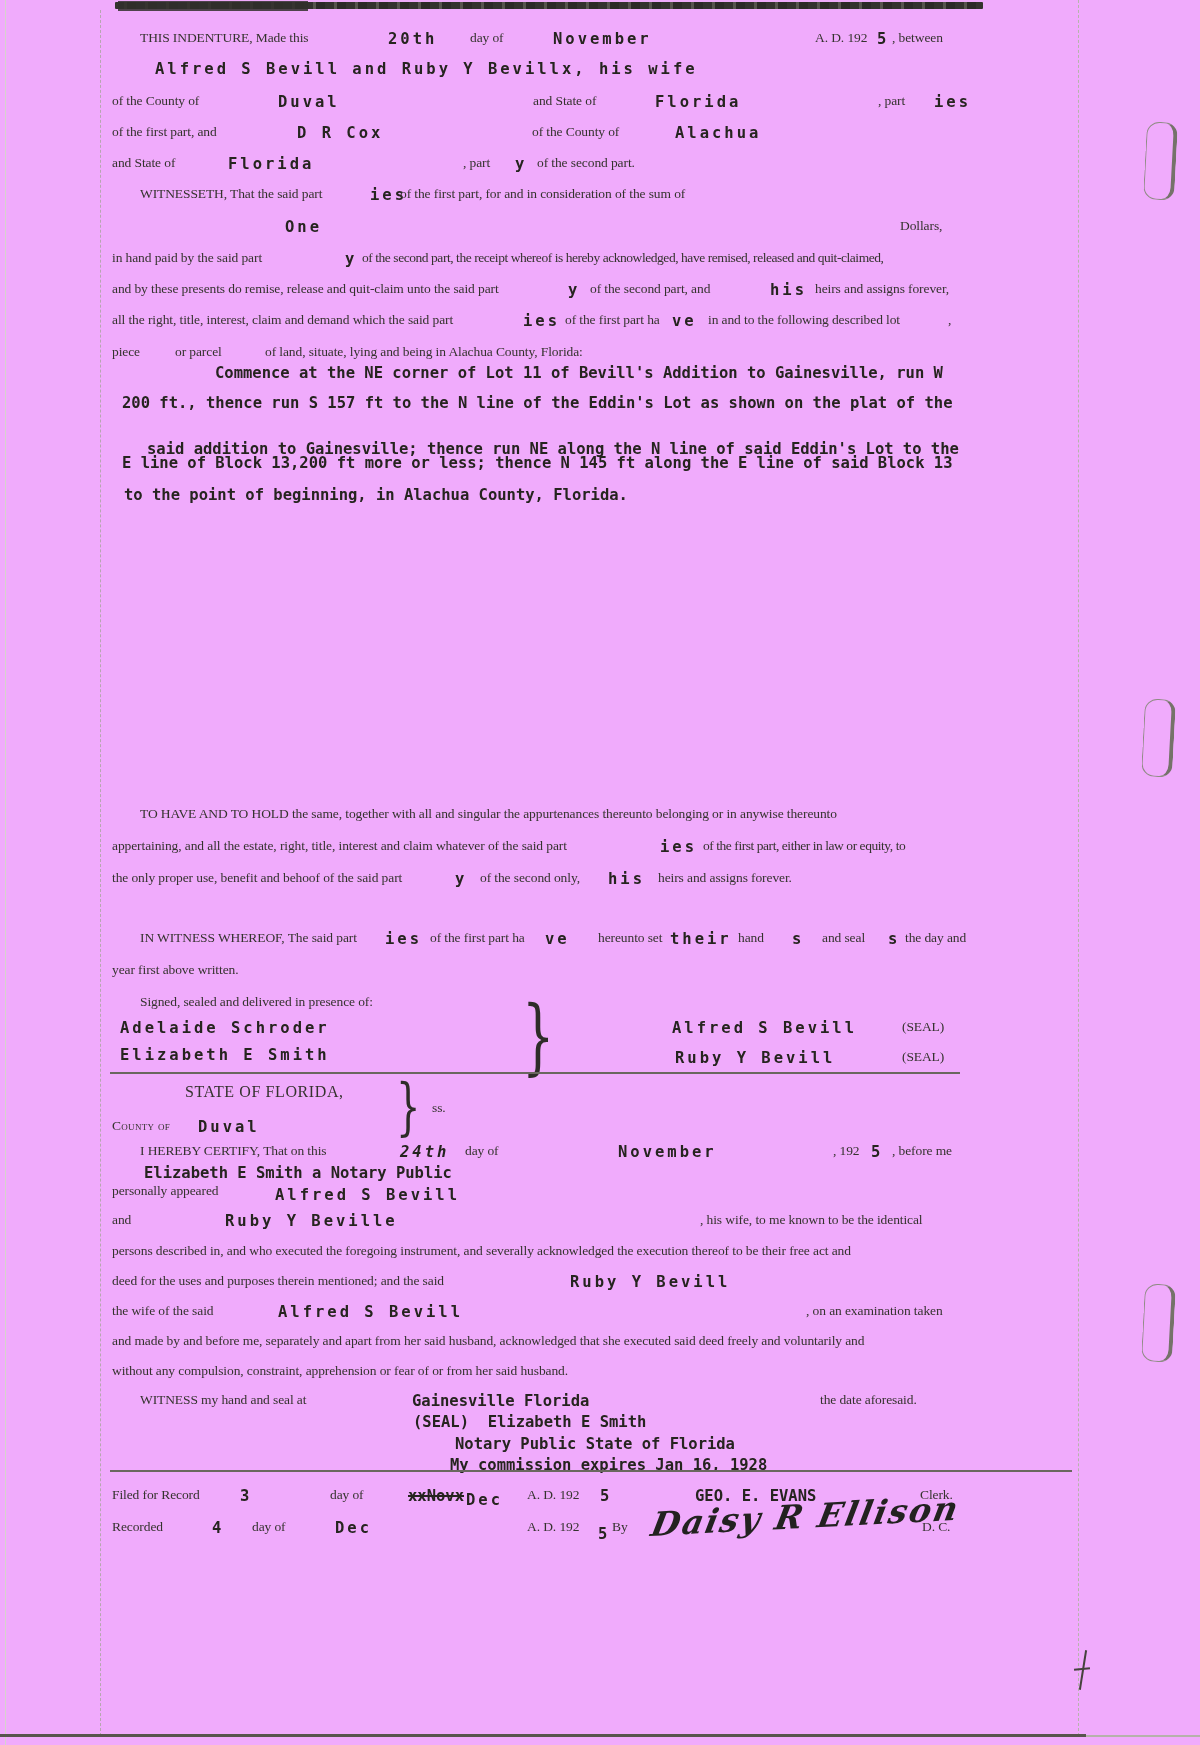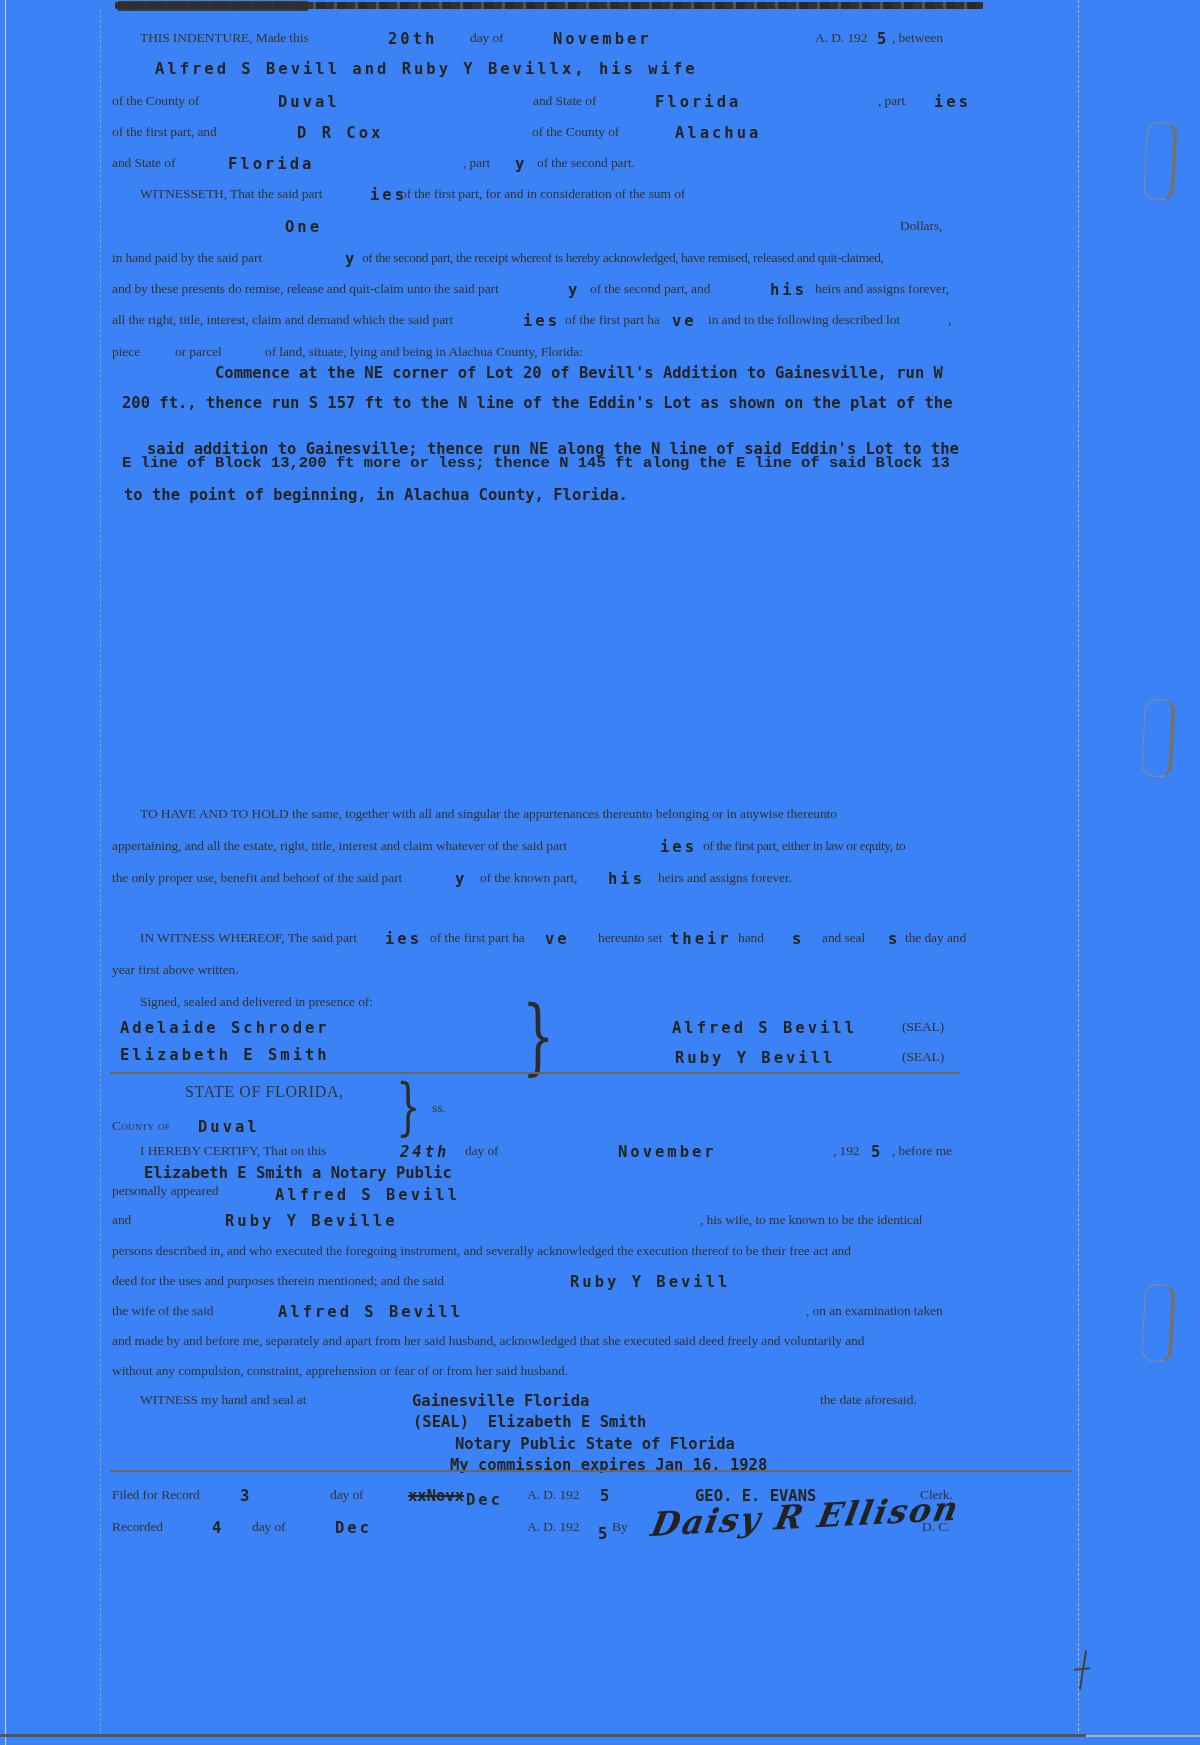--- a/index.html
+++ b/index.html
@@ -1,17 +1,17 @@
 <!DOCTYPE html>
 <html><head>
 <meta charset="utf-8">
 <style>
   html,body{margin:0;padding:0;}
   body{width:1200px;height:1745px;overflow:hidden;background:#e8e6e1;}
-  .canvas{position:relative;width:1200px;height:1745px;background:#3b82f6;overflow:hidden;
+  .canvas{position:relative;width:1200px;height:1745px;background:#f0abfc;overflow:hidden;
           font-family:"Liberation Serif", serif;}
   
   .top-strip{position:absolute;left:115px;top:2px;width:868px;height:7px;background:
      repeating-linear-gradient(90deg,#34322e 0 9px,#57544e 9px 12px,#2c2a27 12px 21px);
      border-radius:1px;}
   .top-strip2{position:absolute;left:118px;top:1px;width:190px;height:10px;background:#312f2b;opacity:.85;}
   .vline-left{position:absolute;left:100px;top:10px;height:1726px;width:0;border-left:1px dashed #a9a69e;opacity:.8;}
   .vline-outer{position:absolute;left:5px;top:0;height:1745px;width:0;border-left:1px solid #d6d3cc;}
   .vline-right{position:absolute;left:1078px;top:0;height:1736px;width:0;border-left:1px dashed #b7b4ac;}
   .bottom-edge{position:absolute;left:0;top:1734px;width:1086px;height:3px;background:#57544d;}
@@ -117,46 +117,46 @@
         <span class="m sp" style="left: 672px;">ve</span>
         <span class="s" style="left: 708px;">in and to the following described lot</span>
         <span class="s" style="left: 948px;">,</span>
       </div>
       <div class="line" style="top: 344px;">
         <span class="s" style="left: 112px;">piece</span>
         <span class="s" style="left: 175px;">or parcel</span>
         <span class="s" style="left: 265px;">of land, situate, lying and being in Alachua County, Florida:</span>
       </div>
       <div class="line" style="top: 364px;">
-        <span class="m" style="left: 215px;">Commence at the NE corner of Lot 20 of Bevill's Addition to Gainesville, run W</span>
+        <span class="m" style="left: 215px;">Commence at the NE corner of Lot 11 of Bevill's Addition to Gainesville, run W</span>
       </div>
       <div class="line" style="top: 394px;">
         <span class="m" style="left: 122px;">200 ft., thence run S 157 ft to the N line of the Eddin's Lot as shown on the plat of the</span>
       </div>
       <div class="line" style="top: 440px; margin-left: 25px;">
         <span class="m" style="left: 122px;">said addition to Gainesville; thence run NE along the N line of said Eddin's Lot to the</span>
       </div>
       <div class="line" style="top: 454px;">
-        <span class="m" style="left: 122px; font-family: Liberation Mono, monospace;">E line of Block 13,200 ft more or less; thence N 145 ft along the E line of said Block 13</span>
+        <span class="m" style="left: 122px;">E line of Block 13,200 ft more or less; thence N 145 ft along the E line of said Block 13</span>
       </div>
       <div class="line" style="top: 486px;">
         <span class="m" style="left: 124px;">to the point of beginning, in Alachua County, Florida.</span>
       </div>
       <div class="line" style="top: 806px;">
         <span class="s" style="left: 140px;">TO HAVE AND TO HOLD the same, together with all and singular the appurtenances thereunto belonging or in anywise thereunto</span>
       </div>
       <div class="line" style="top: 838px;">
         <span class="s" style="left: 112px;">appertaining, and all the estate, right, title, interest and claim whatever of the said part</span>
         <span class="m sp" style="left: 660px;">ies</span>
         <span class="s tight" style="left: 703px;">of the first part, either in law or equity, to</span>
       </div>
       <div class="line" style="top: 870px;">
         <span class="s" style="left: 112px;">the only proper use, benefit and behoof of the said part</span>
         <span class="m sp" style="left: 455px;">y</span>
-        <span class="s" style="left: 480px;">of the known part,</span>
+        <span class="s" style="left: 480px;">of the second only,</span>
         <span class="m sp" style="left: 608px;">his</span>
         <span class="s" style="left: 658px;">heirs and assigns forever.</span>
       </div>
       <div class="line" style="top: 930px;">
         <span class="s" style="left: 140px;">IN WITNESS WHEREOF, The said part</span>
         <span class="m sp" style="left: 385px;">ies</span>
         <span class="s" style="left: 430px;">of the first part ha</span>
         <span class="m sp" style="left: 545px;">ve</span>
         <span class="s" style="left: 598px;">hereunto set</span>
         <span class="m sp" style="left: 670px;">their</span>

